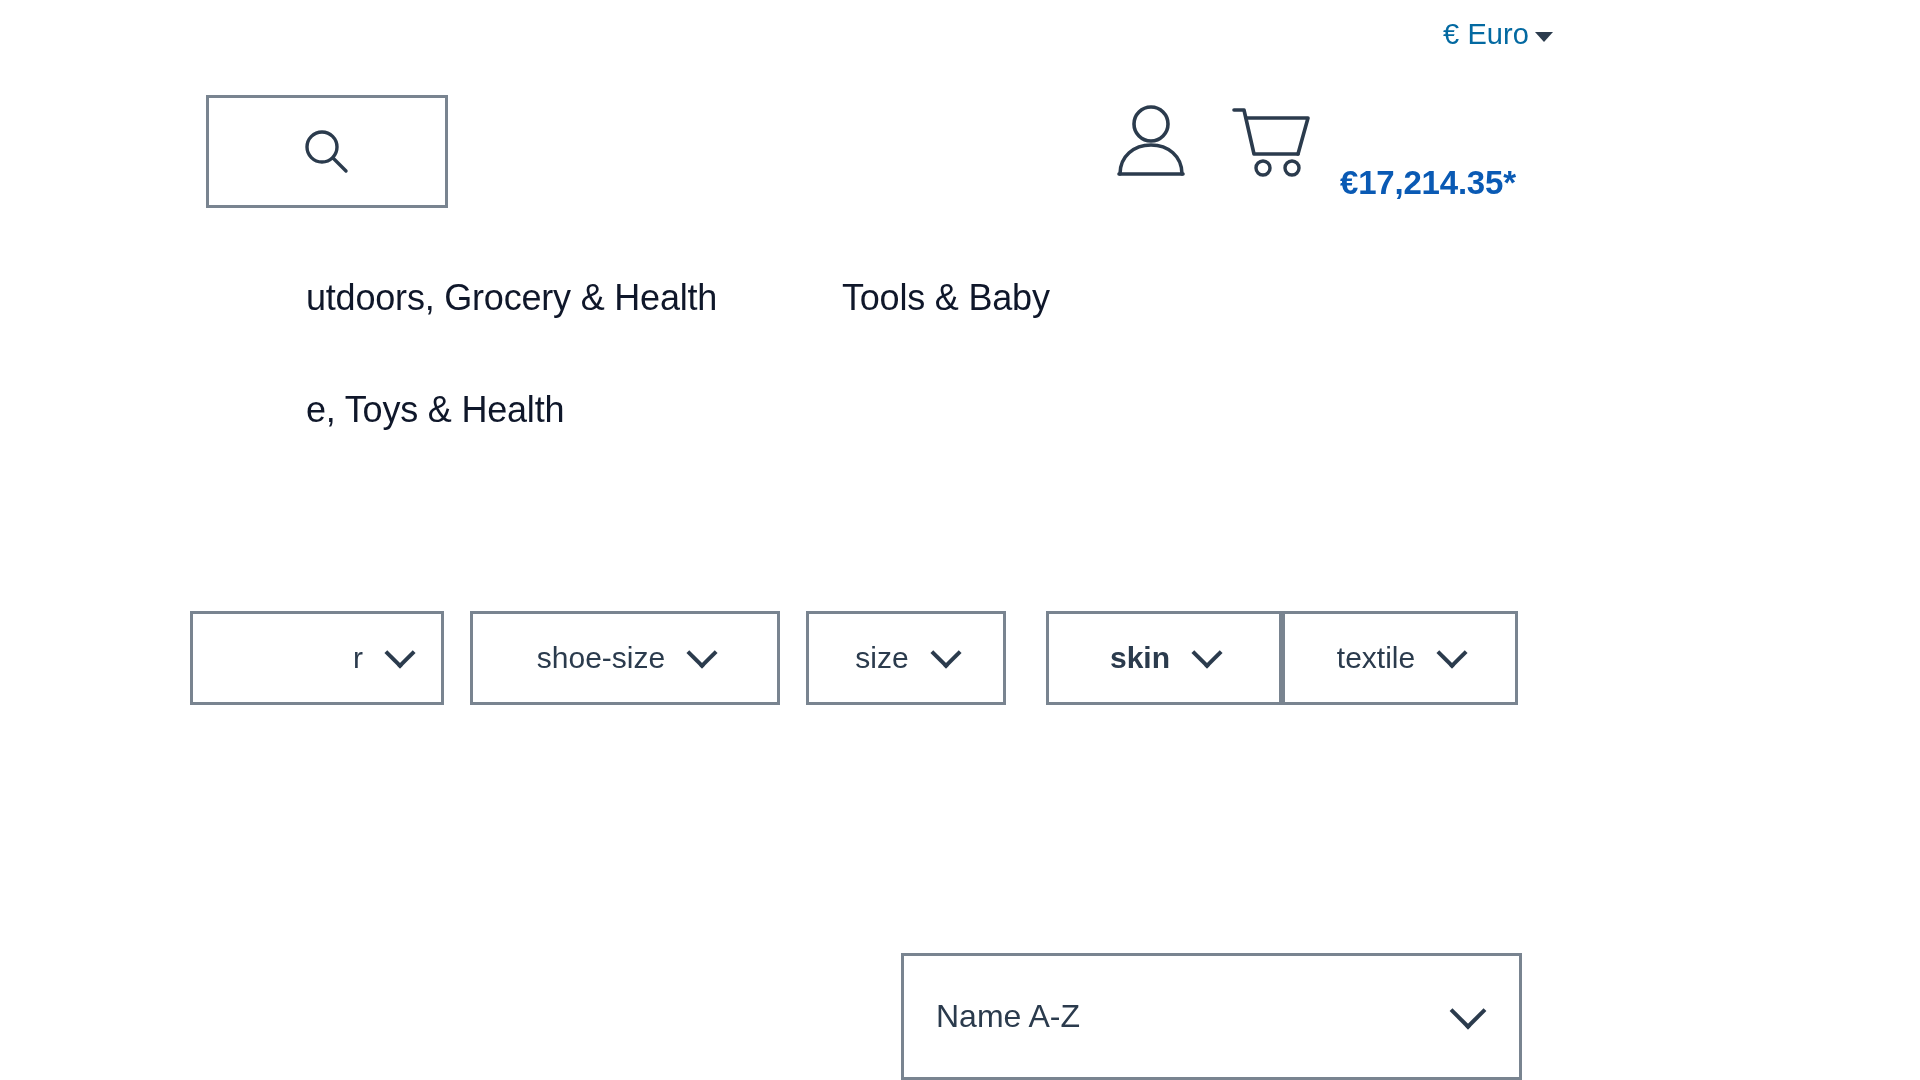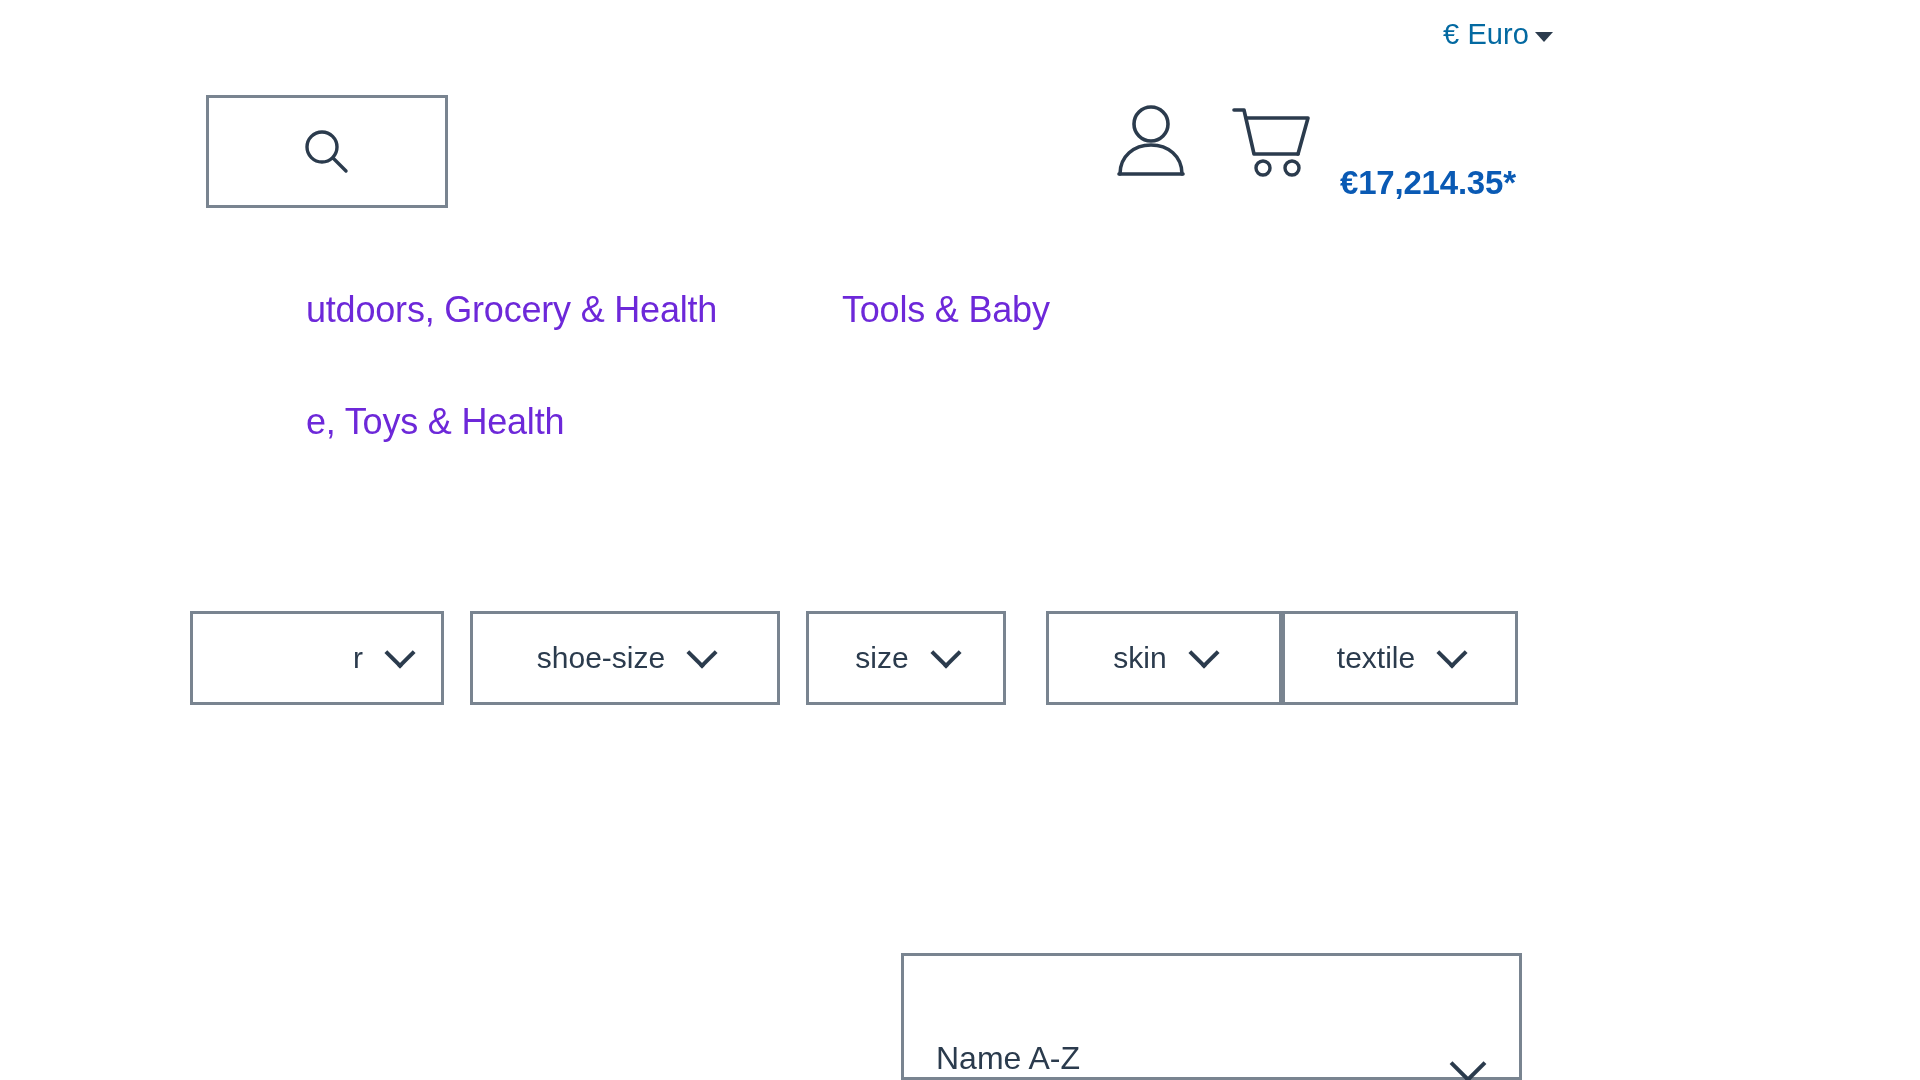--- a/index.html
+++ b/index.html
@@ -42,56 +42,56 @@
     position:absolute; top:120px; left:1340px;
     font-size:33px; font-weight:bold; color:#0a5ab4;
     letter-spacing:-.2px; white-space:nowrap;margin-top:44px;
   }
 
   
   .nav-row1 { position:absolute; top:272px; left:0; width:1920px; height:52px; }
   .nav-row2 { position:absolute; top:384px; left:0; width:1920px; height:52px; }
   .nav-item {
     position:absolute; top:0;
-    font-size:36px; color:#6d28d9; letter-spacing:-.2px;
-    white-space:nowrap; line-height:52px;margin-top:12px;
+    font-size:36px; color:#0f172a; letter-spacing:-.2px;
+    white-space:nowrap; line-height:52px;
   }
   .nav-a { left:306px; }
   .nav-b { left:842px; }
   .nav-c { left:306px; }
 
   
   .filter-row { position:absolute; top:611px; left:0; width:1920px; height:98px; }
   .filter {
     position:absolute; top:0; height:94px;
     border:3px solid #798490; background:#fff;
     display:flex; align-items:center; justify-content:center; gap:26px;
     padding:0 26px;
     font-size:30px; color:#2b3b4d; white-space:nowrap;
   }
   .filter.f0 { left:190px;  width:254px; justify-content:flex-end; padding-right:30px; }
   .filter.f1 { left:470px;  width:310px; }
   .filter.f2 { left:806px;  width:200px; }
-  .filter.f3 { left:1046px; width:236px; }
+  .filter.f3 { left:1046px; width:236px;font-weight:bold; }
   .filter.f4 { left:1282px; width:236px; }
 
   .chev {
     display:inline-block; width:22px; height:22px;
     border-right:4px solid #2b3b4d;
     border-bottom:4px solid #2b3b4d;
     transform:rotate(45deg);
     margin-top:-10px;
     flex:0 0 auto;
   }
 
   
   .sort-select {
     position:absolute; top:953px; left:901px; width:621px; height:127px;
     border:3px solid #798490; background:#fff;
-    display:flex; align-items:flex-end; justify-content:space-between;
+    display:flex; align-items:center; justify-content:space-between;
     padding:0 38px 0 32px;
   }
   .sort-label { font-size:32px; color:#2b3b4d; white-space:nowrap; }
   .chev-lg {
     display:inline-block; width:26px; height:26px;
     border-right:4px solid #2b3b4d;
     border-bottom:4px solid #2b3b4d;
     transform:rotate(45deg);
     margin-top:-12px;
   }

